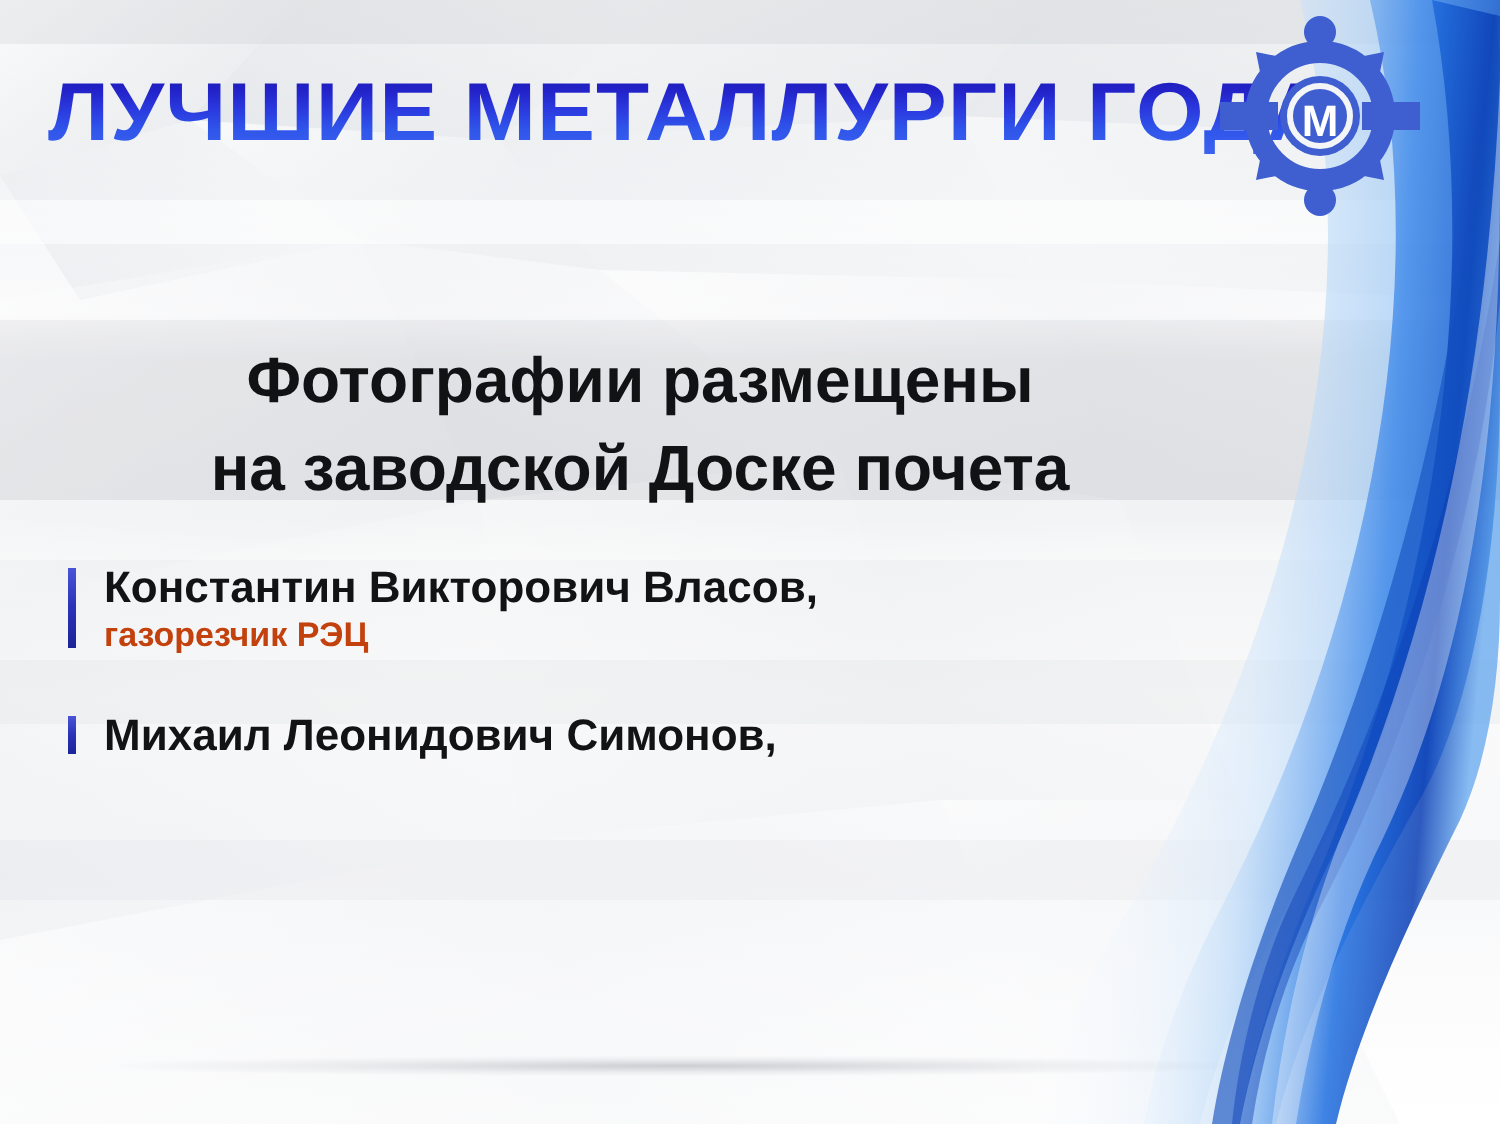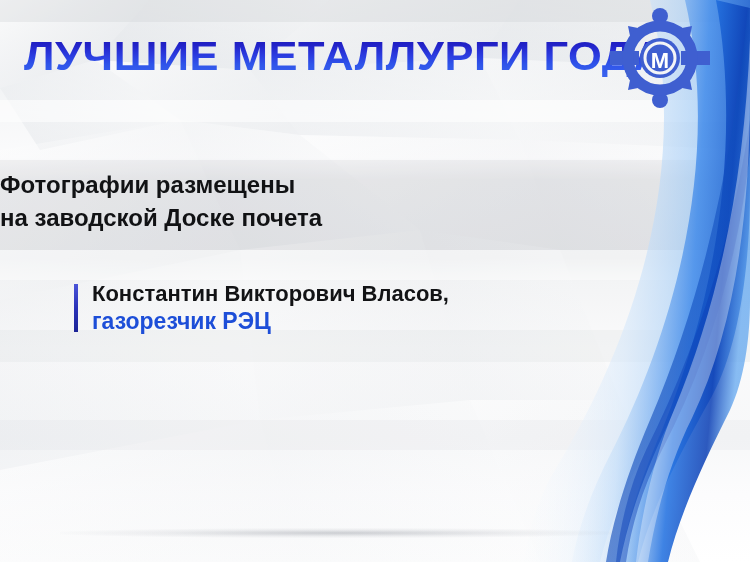--- a/index.html
+++ b/index.html
@@ -93,59 +93,59 @@
     width: 104px;
     height: 104px;
   }
 
   
   .subtitle {
     position: absolute;
     left: 0;
     top: 168px;
     width: 640px;
+    text-align: center;
     color: #111214;
-    font-size: 24px;
+    font-size: 32px;
     font-weight: bold;
     line-height: 1.38;
   }
   .subtitle .ln { display: block; }
 
   
   .entries {
     position: absolute;
     left: 34px;
     top: 281px;
     width: 690px;
   }
   .entry {
     position: relative;
     padding-left: 18px;
     margin-bottom: 27px;
-    margin-left: 40px;
   }
   .entry:last-child { margin-bottom: 0; }
   .entry-bar {
     position: absolute;
     left: 0;
     top: 3px;
     bottom: 4px;
     width: 4px;
     background: linear-gradient(180deg, #4a54d8 0%, #2a32b8 50%, #1c2496 100%);
   }
   .entry-name {
     color: #121315;
     font-size: 22px;
     font-weight: bold;
     line-height: 1.18;
     white-space: nowrap;
   }
   .entry-role {
-    color: #1d4ed8;
-    font-size: 23px;
+    color: #c2410c;
+    font-size: 17px;
     font-weight: bold;
     line-height: 1.2;
     margin-top: 1px;
     white-space: nowrap;
   }
 
   
   .bottom-shade {
     position: absolute;
     left: 60px;
@@ -282,19 +282,20 @@
       <div class="entry-name">Константин Викторович Власов,</div>
       <div class="entry-role">газорезчик РЭЦ</div>
     </div>
 
     <div class="entry">
       <span class="entry-bar"></span>
     </div>
 
     <div class="entry">
       <span class="entry-bar"></span>
+      <div class="entry-name">Михаил Леонидович Симонов,</div>
     </div>
 
   </div>
 
   <div class="bottom-shade"></div>
 
 </div>
 
 </body></html>

